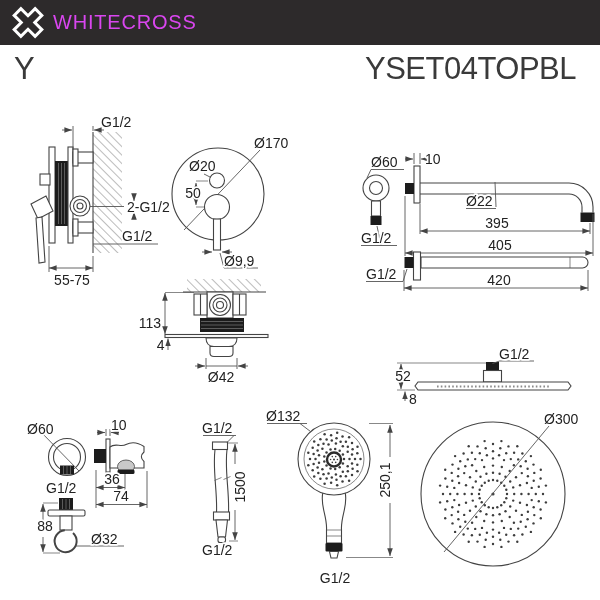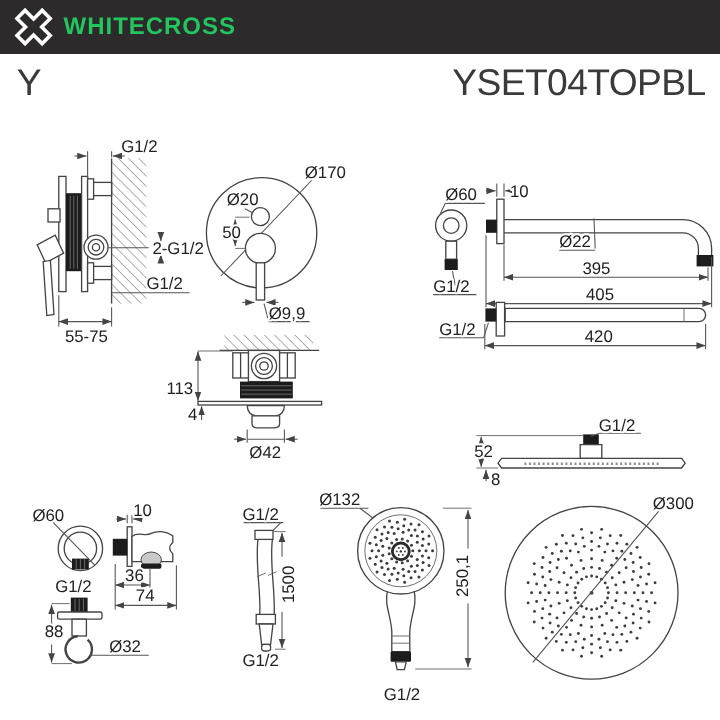--- a/index.html
+++ b/index.html
@@ -1,21 +1,21 @@
 <!DOCTYPE html>
 <html><head>
 <meta charset="utf-8">
 <style>
   html,body{margin:0;padding:0;background:#fff;}
   body{width:600px;height:600px;position:relative;font-family:"Liberation Sans",sans-serif;overflow:hidden;}
   .header{position:absolute;left:0;top:0;width:600px;height:45px;background:#2d2a2b;display:flex;align-items:center;}
   .logo{margin-left:10px;flex:0 0 auto;}
-  .brand{color:#22c55e;font-size:20px;font-weight:bold;letter-spacing:.8px;margin-left:7px;}
+  .brand{color:#d946ef;font-size:20px;font-weight:normal;letter-spacing:.8px;margin-left:7px;}
   .series{position:absolute;left:14px;top:51px;font-size:31px;color:#3a3a3a;}
-  .model{position:absolute;right:12px;top:51px;font-size:31px;color:#3a3a3a;letter-spacing:-0.5px;}
+  .model{position:absolute;right:24px;top:51px;font-size:31px;color:#3a3a3a;letter-spacing:-0.5px;}
   svg text{font-family:"Liberation Sans",sans-serif;}
   .lbl{font-size:14px;fill:#222;}
   .halo{paint-order:stroke;stroke:#fff;stroke-width:3.5px;stroke-linejoin:round;}
   .ln{fill:none;stroke:#444;stroke-width:1.1;}
   .fw{fill:#fff;stroke:#444;stroke-width:1.1;}
   .thin{fill:none;stroke:#555;stroke-width:0.7;}
   .dim{fill:none;stroke:#555;stroke-width:0.9;}
   .blk{fill:#1c1c1c;stroke:none;}
   .stripe{stroke:#888;stroke-width:0.6;}
 </style>

